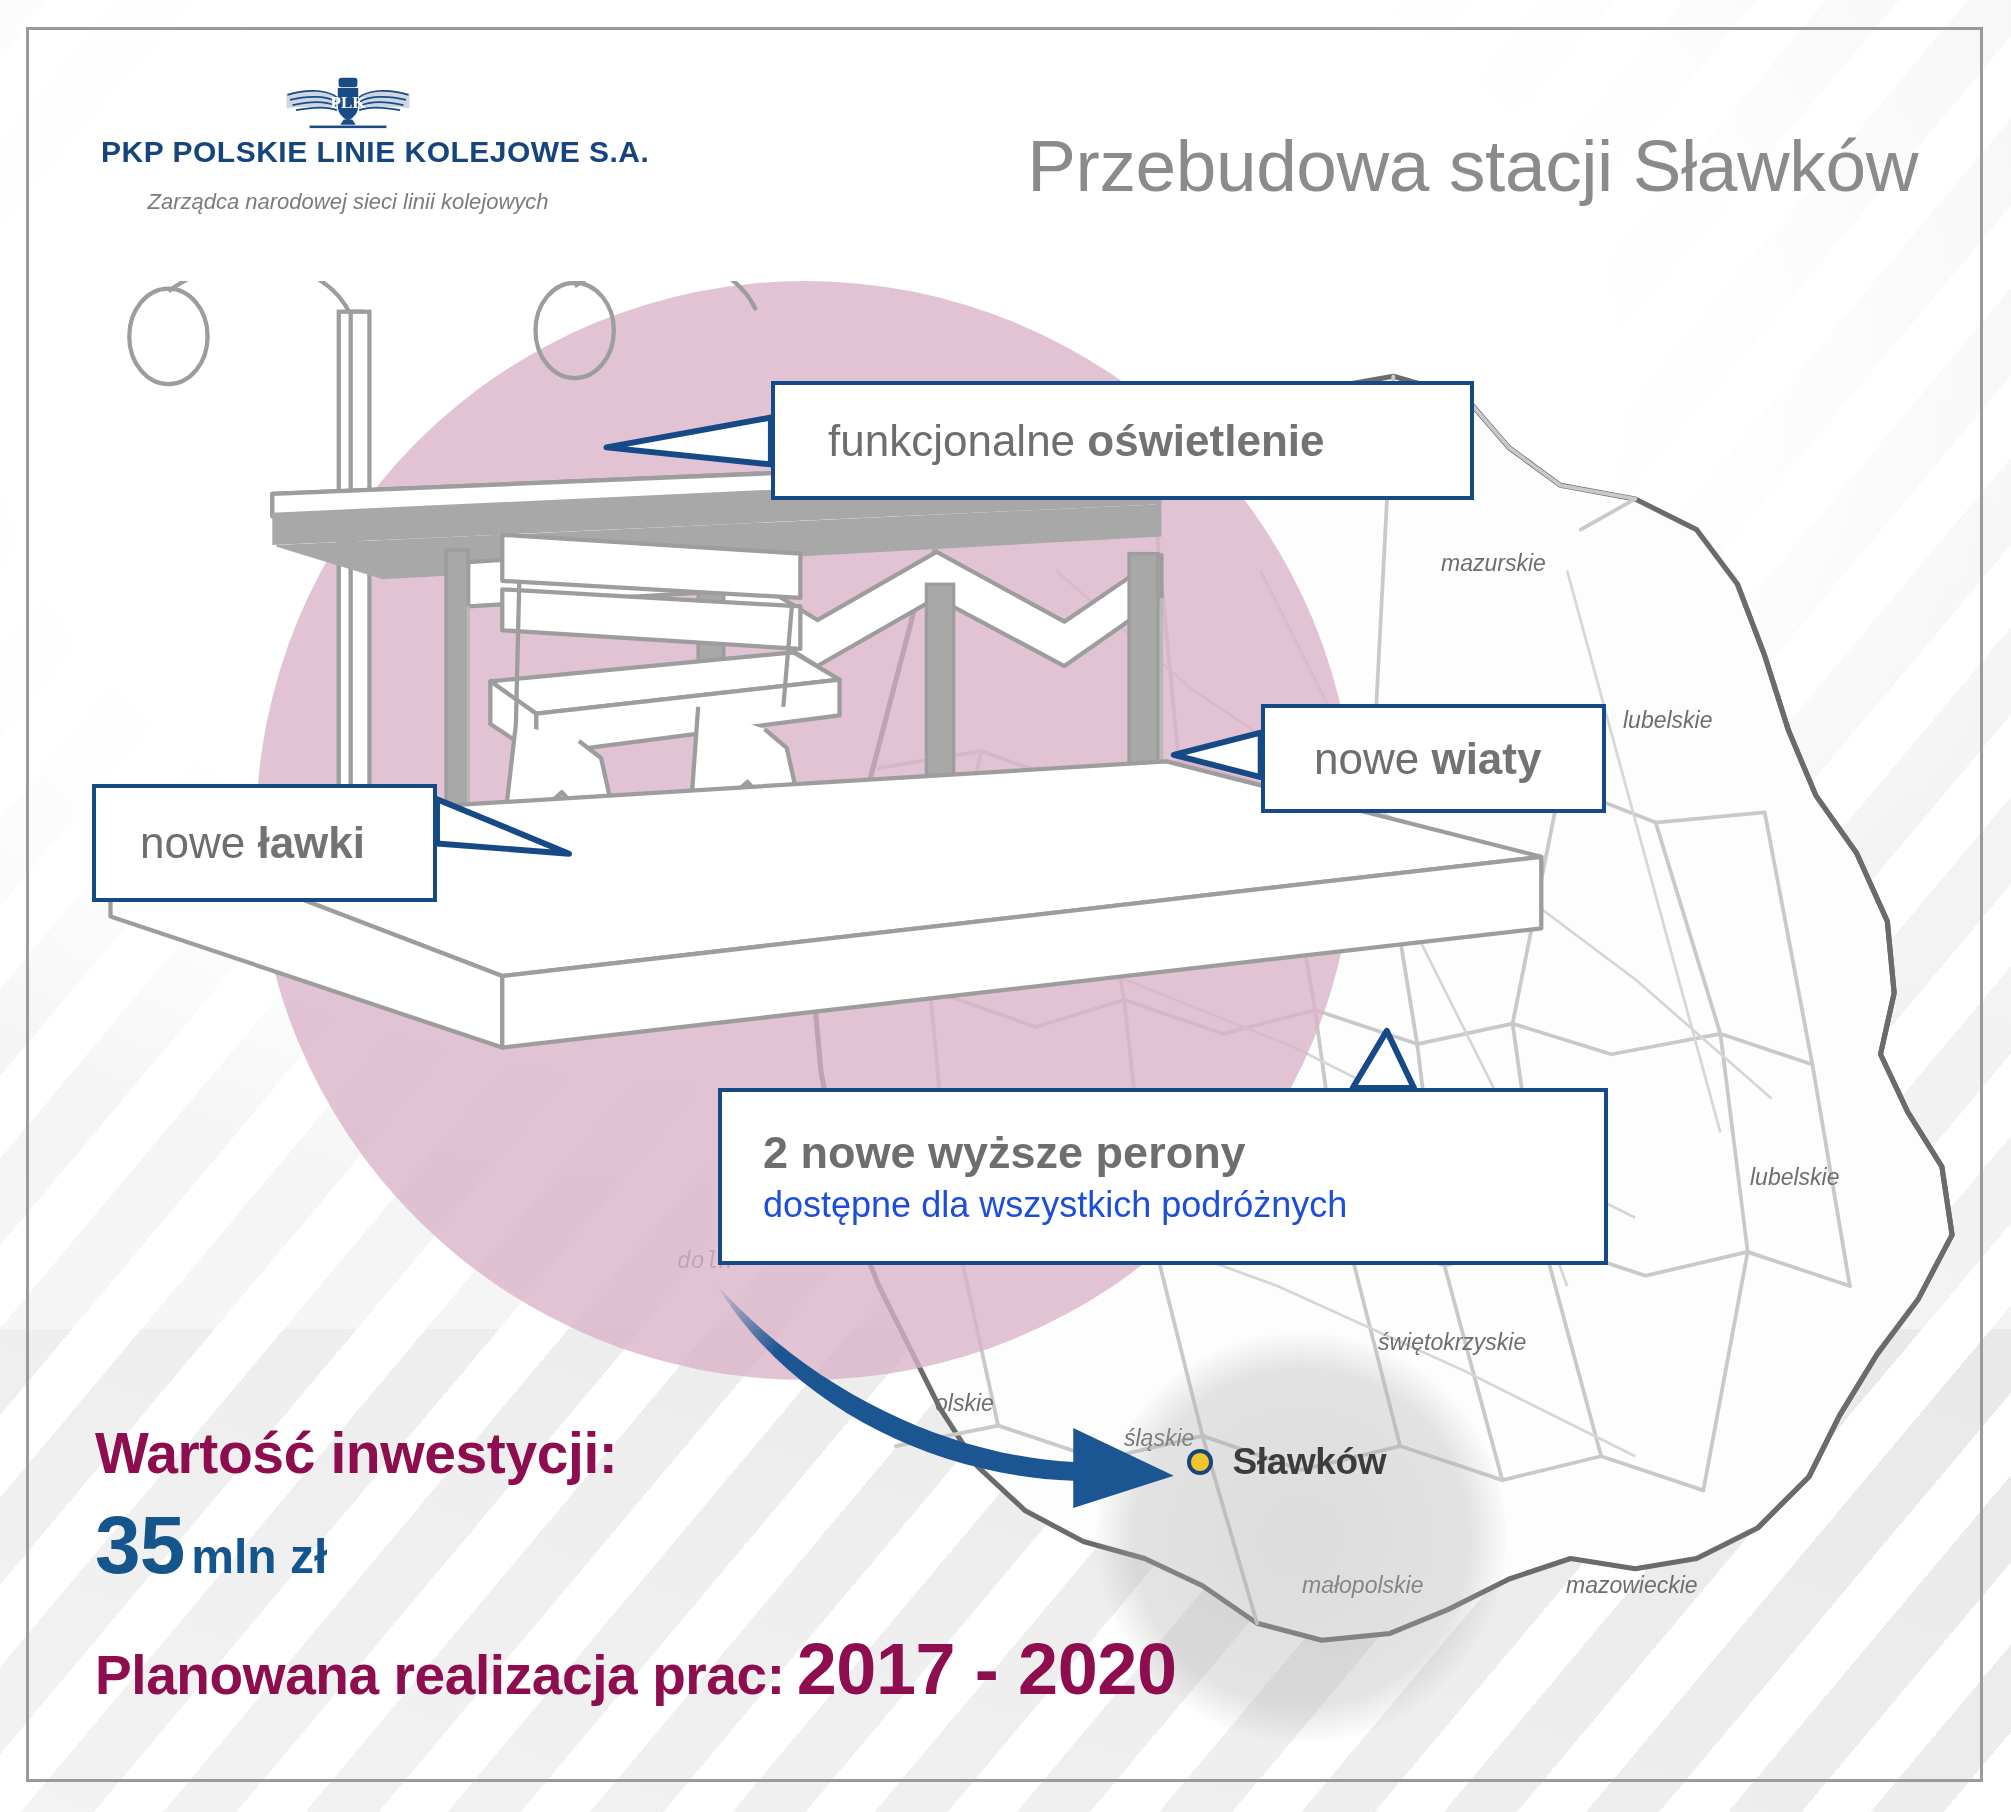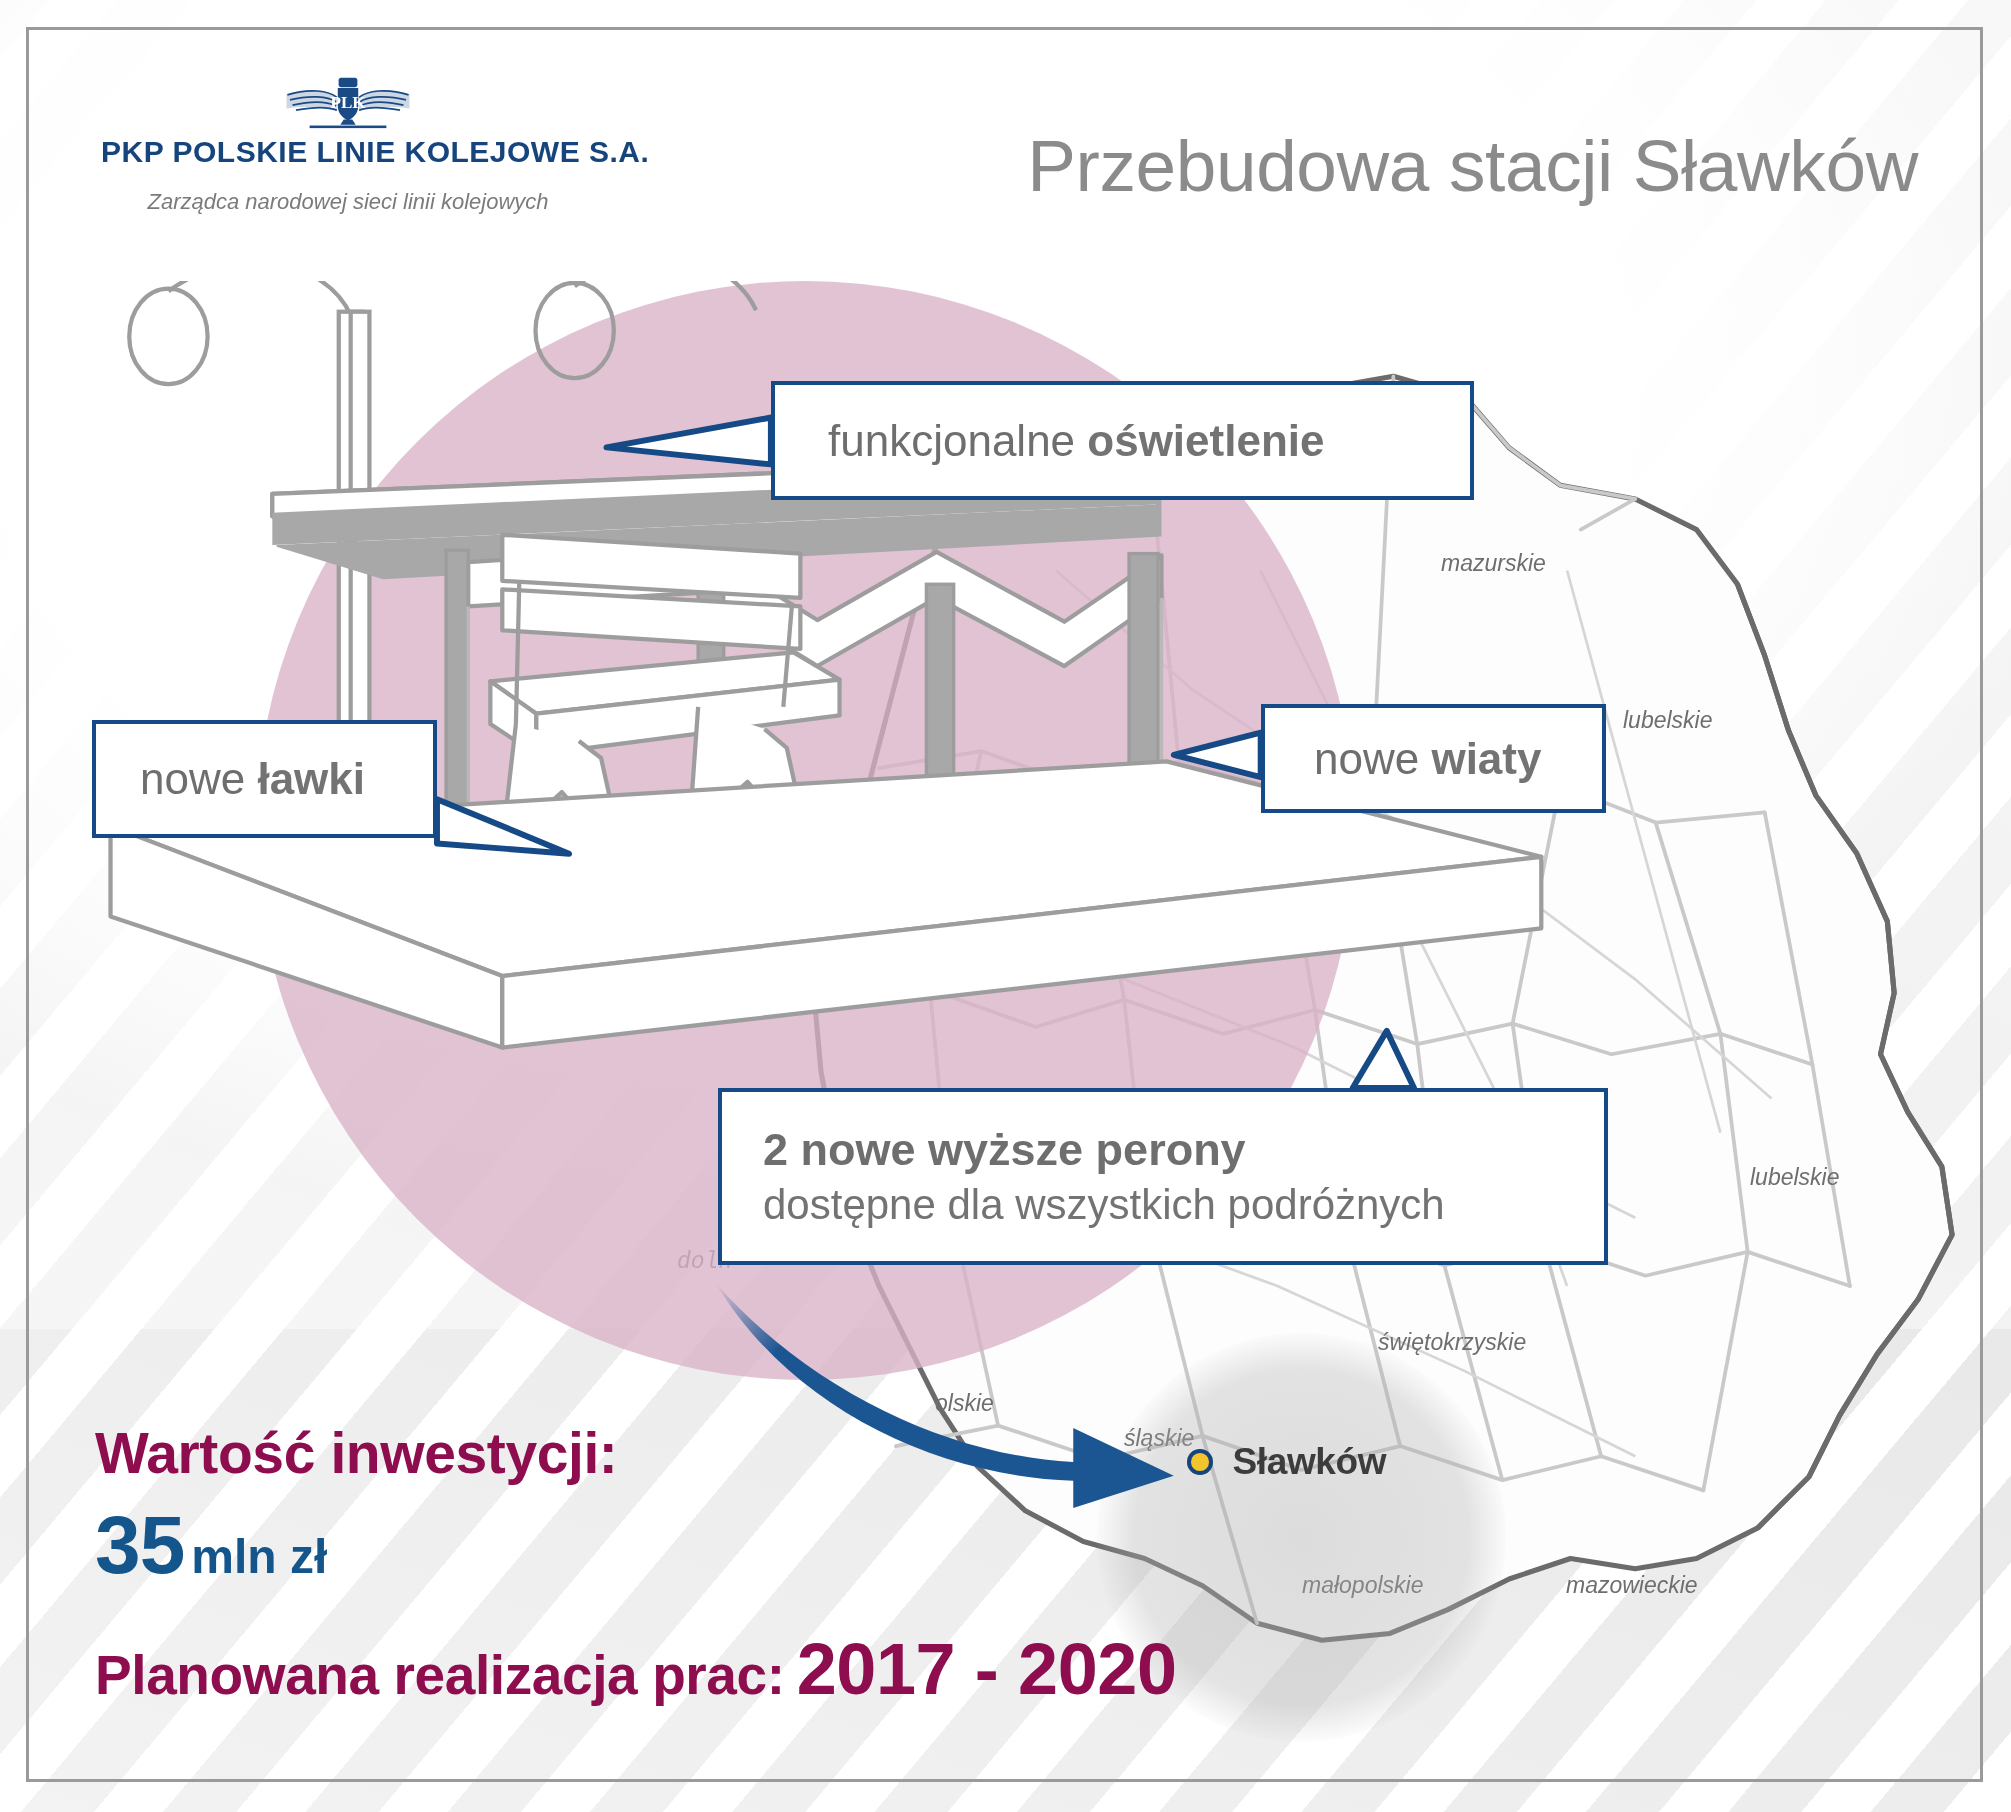--- a/index.html
+++ b/index.html
@@ -79,25 +79,25 @@
   
   .callout{
     position:absolute;background:#ffffff;border:4.3px solid #164a86;
     display:flex;align-items:center;box-sizing:border-box;
   }
   .callout .txt{font-size:44px;color:#6e6e6e;white-space:nowrap;line-height:1.22;}
   .callout .txt b{color:#737373;font-weight:bold;}
 
   #c-light{left:771px;top:381px;width:703px;height:119px;padding-left:53px;}
   #c-wiaty{left:1261px;top:704px;width:345px;height:109px;padding-left:49px;}
-  #c-lawki{left:92px;top:720px;width:345px;height:118px;padding-left:44px;}
+  #c-lawki{left:92px;top:784px;width:345px;height:118px;padding-left:44px;}
   #c-perony{left:718px;top:1088px;width:890px;height:177px;padding-left:41px;
             flex-direction:column;align-items:flex-start;justify-content:center;}
   #c-perony .l1{font-size:45px;font-weight:bold;color:#6e6e6e;white-space:nowrap;}
-  #c-perony .l2{font-size:42px;color:#737373;white-space:nowrap;margin-top:5.1px;}
+  #c-perony .l2{font-size:36px;color:#1d4ed8;white-space:nowrap;margin-top:5.1px;}
 
   
   #leaders{position:absolute;left:0;top:0;width:2012px;height:1813px;pointer-events:none;}
 
   
   #bottom{position:absolute;left:95px;top:1420px;width:1193px;}
   #b-label{
     font-size:57px;font-weight:bold;color:#8d0d4e;white-space:nowrap;letter-spacing:-0.4px;
   }
   #b-amount{margin-top:12px;white-space:nowrap;color:#14558c;}

